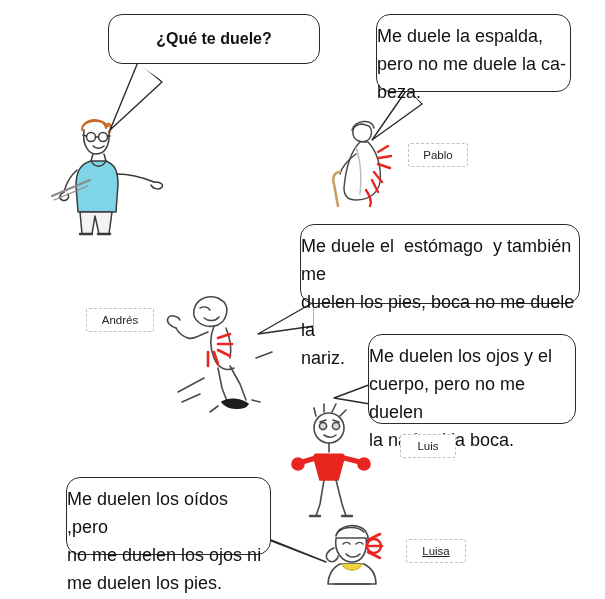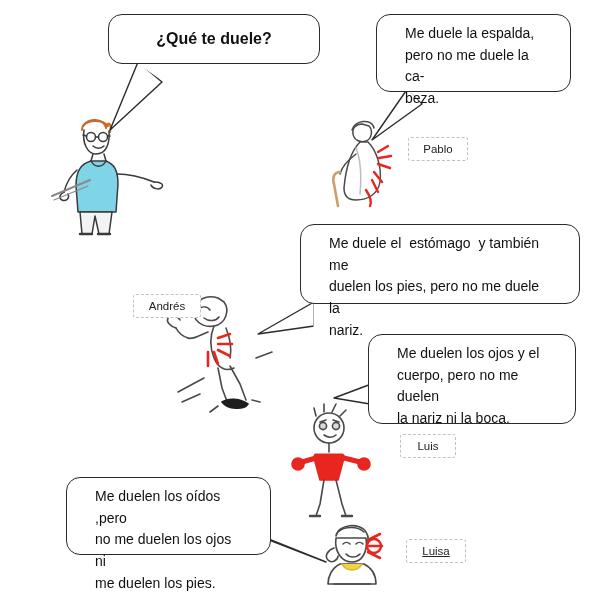--- a/index.html
+++ b/index.html
@@ -17,23 +17,23 @@
     background: #ffffff;
     overflow: hidden;
   }
   .bubble {
     position: absolute;
     box-sizing: border-box;
     border: 1.4px solid #2b2b2b;
     border-radius: 14px;
     background: #ffffff;
     color: #111111;
-    font-size: 14px;
+    font-size: 18px;
     line-height: 1.55;
-    padding: 8px 28px;
+    padding: 8px 0;
     white-space: pre-wrap;
     z-index: 3;
   }
   .bubble.title {
     font-weight: bold;
     font-size: 16px;
     text-align: center;
     display: flex;
     align-items: center;
     justify-content: center;
@@ -236,29 +236,29 @@
     </svg>
   </div>
 
   <div class="bubble title" style="left:108px; top:14px; width:212px; height:50px;">¿Qué te duele?</div>
 
   <div class="bubble" style="left:376px; top:14px; width:195px; height:78px;">Me duele la espalda,
 pero no me duele la ca-
 beza.</div>
 
   <div class="bubble" style="left:300px; top:224px; width:280px; height:80px;">Me duele el  estómago  y también me
-duelen los pies, pero no me duele la
+duelen los pies, boca no me duele la
 nariz.</div>
 
   <div class="bubble" style="left:368px; top:334px; width:208px; height:90px;">Me duelen los ojos y el
 cuerpo, pero no me duelen
 la nariz ni la boca.</div>
 
   <div class="bubble" style="left:66px; top:462px; width:205px; height:78px;margin-top:15px;">Me duelen los oídos ,pero
 no me duelen los ojos ni
 me duelen los pies.</div>
 
-  <div class="namebox" style="left:408px; top:137px; width:60px; height:24px;">Pablo</div>
-  <div class="namebox" style="left:86px; top:294px; width:68px; height:24px;margin-left:47px;">Andrés</div>
+  <div class="namebox" style="left:408px; top:143px; width:60px; height:24px;">Pablo</div>
+  <div class="namebox" style="left:86px; top:308px; width:68px; height:24px;">Andrés</div>
   <div class="namebox" style="left:400px; top:434px; width:56px; height:24px;">Luis</div>
   <div class="namebox" style="left:406px; top:539px; width:60px; height:24px;text-decoration:underline;">Luisa</div>
 
 </div>
 
 </body></html>

